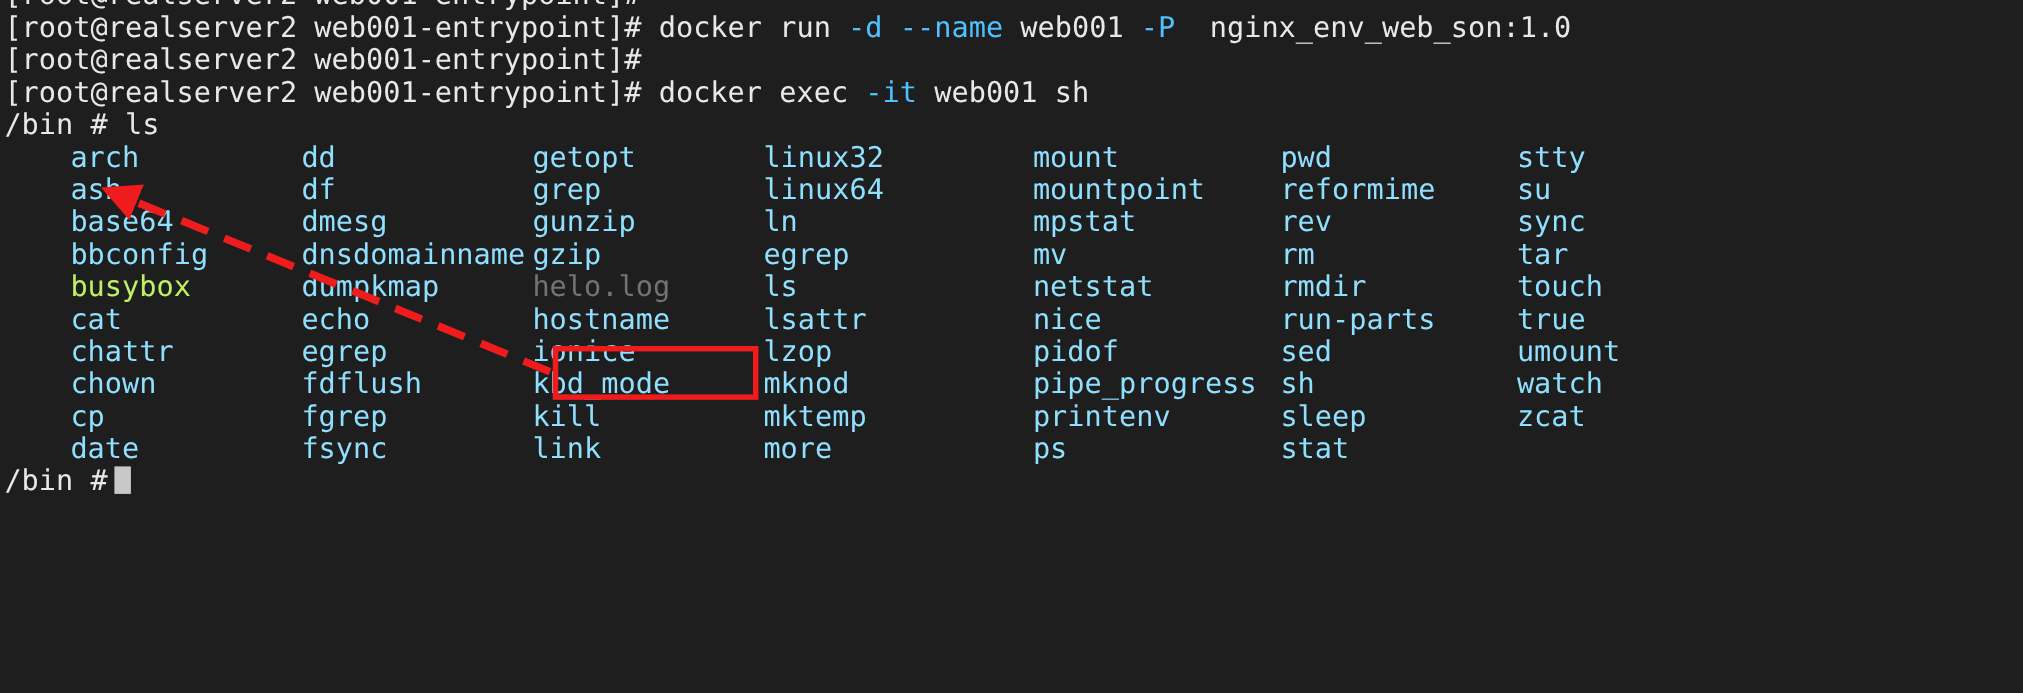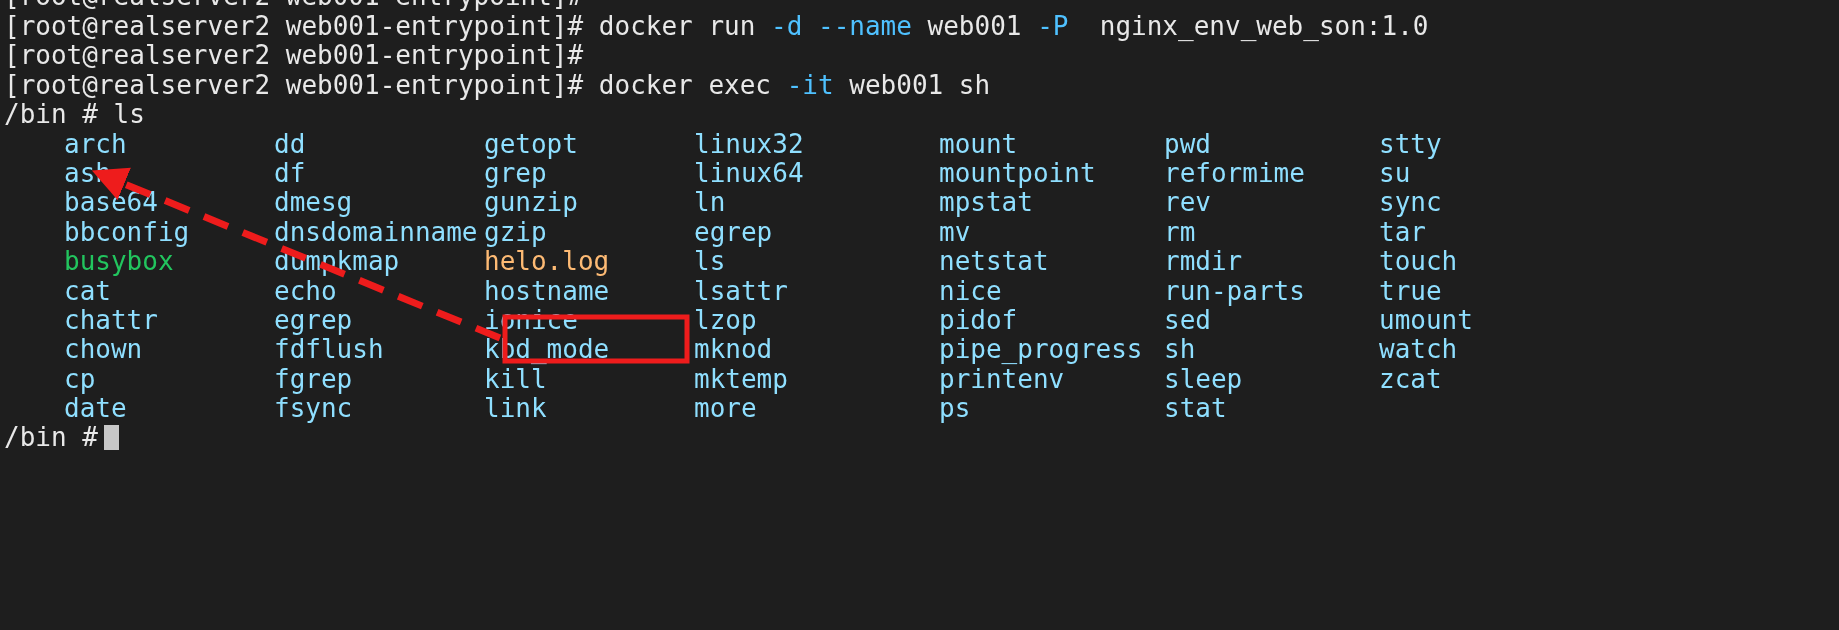--- a/index.html
+++ b/index.html
@@ -27,22 +27,22 @@
     box-sizing: border-box;
   }
   .tline {
     white-space: pre;
     height: 29.4px;
     padding-left: 4px;
   }
   .fg-white   { color: #e8e8e8; }
   .fg-cyan    { color: #8fdfff; }
   .fg-blue    { color: #4fc1ff; }
-  .fg-green   { color: #22c55e; }
-  .fg-file    { color: #fdba74; }
+  .fg-green   { color: #bef264; }
+  .fg-file    { color: #737373; }
 
   
   #ls-grid {
     position: relative;
     padding-left: 16px;
     margin-left: 48px;
   }
   .ls-row {
     display: block;
     white-space: pre;

